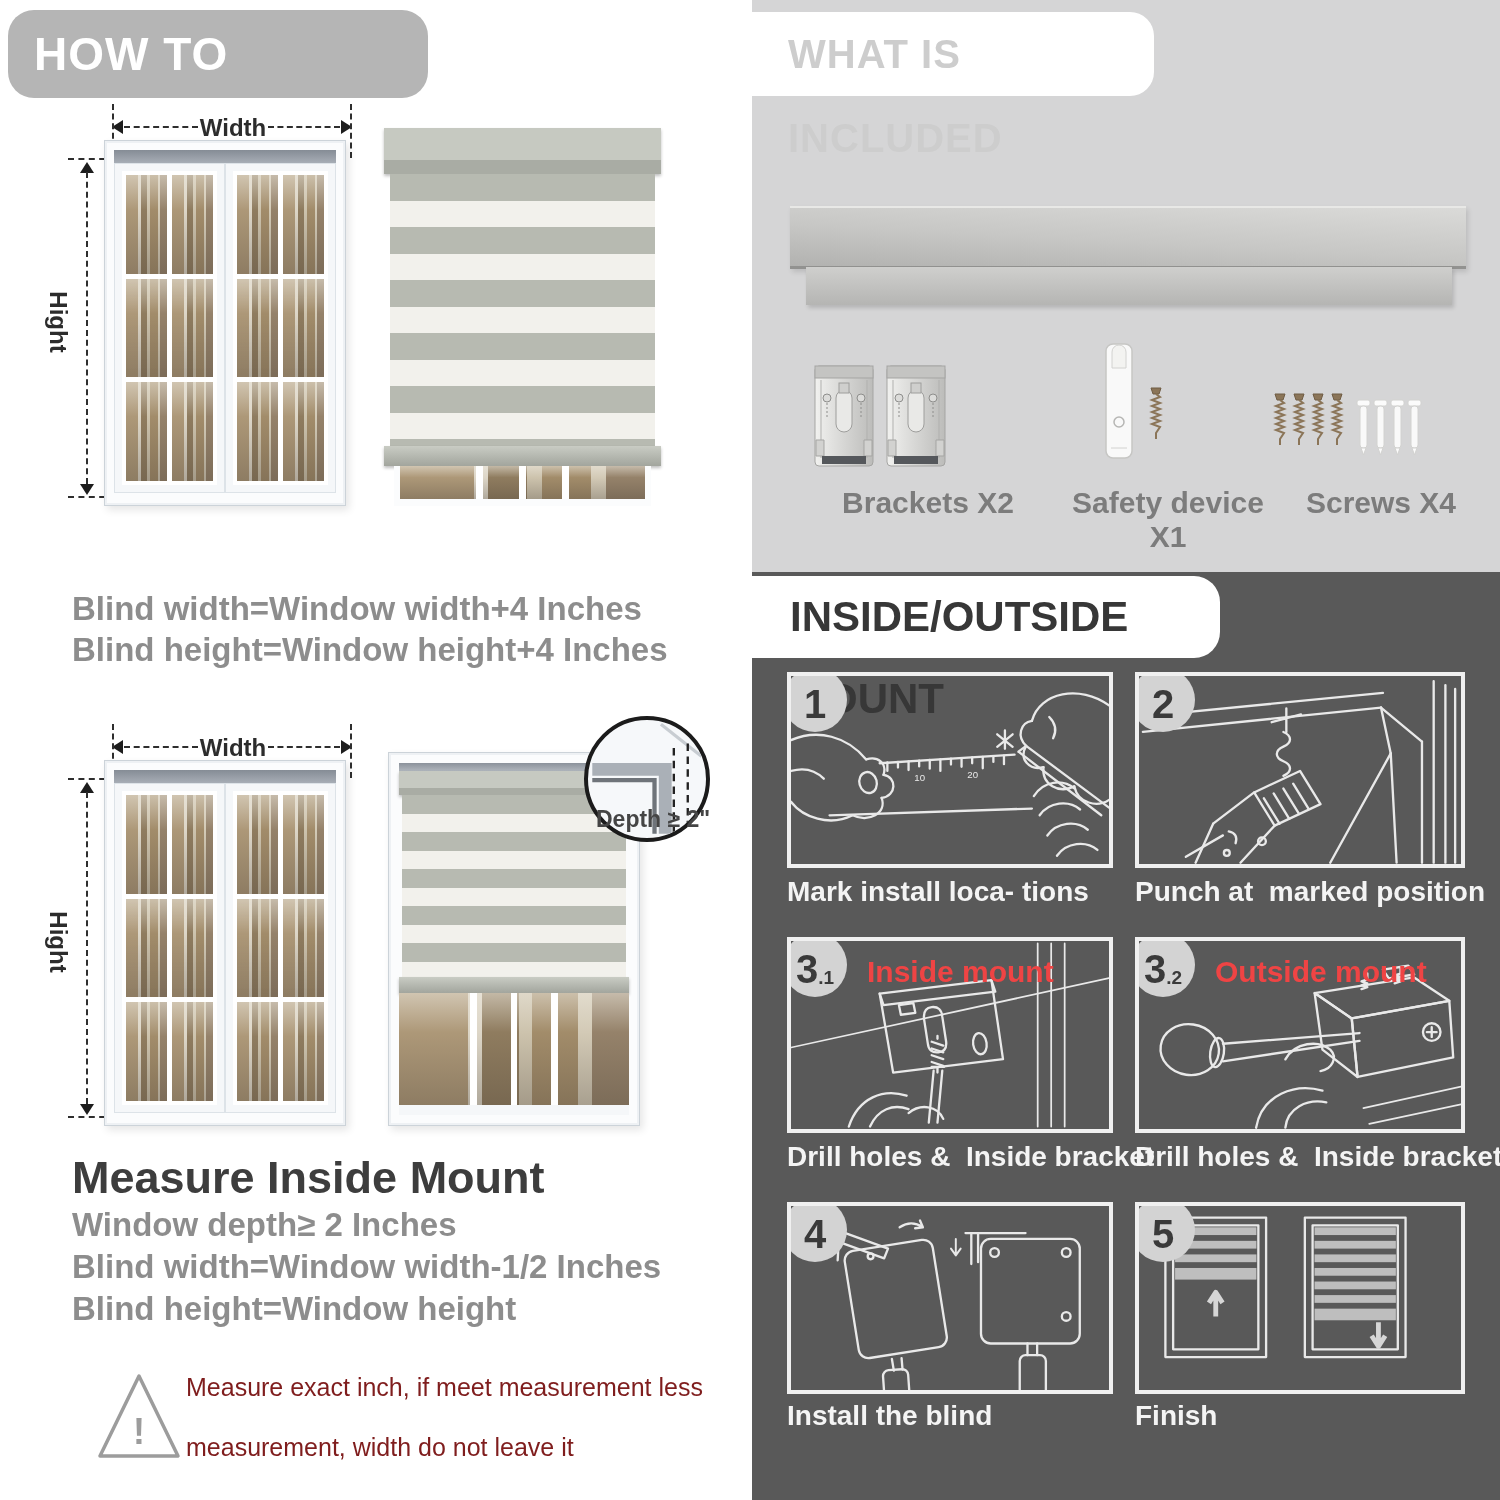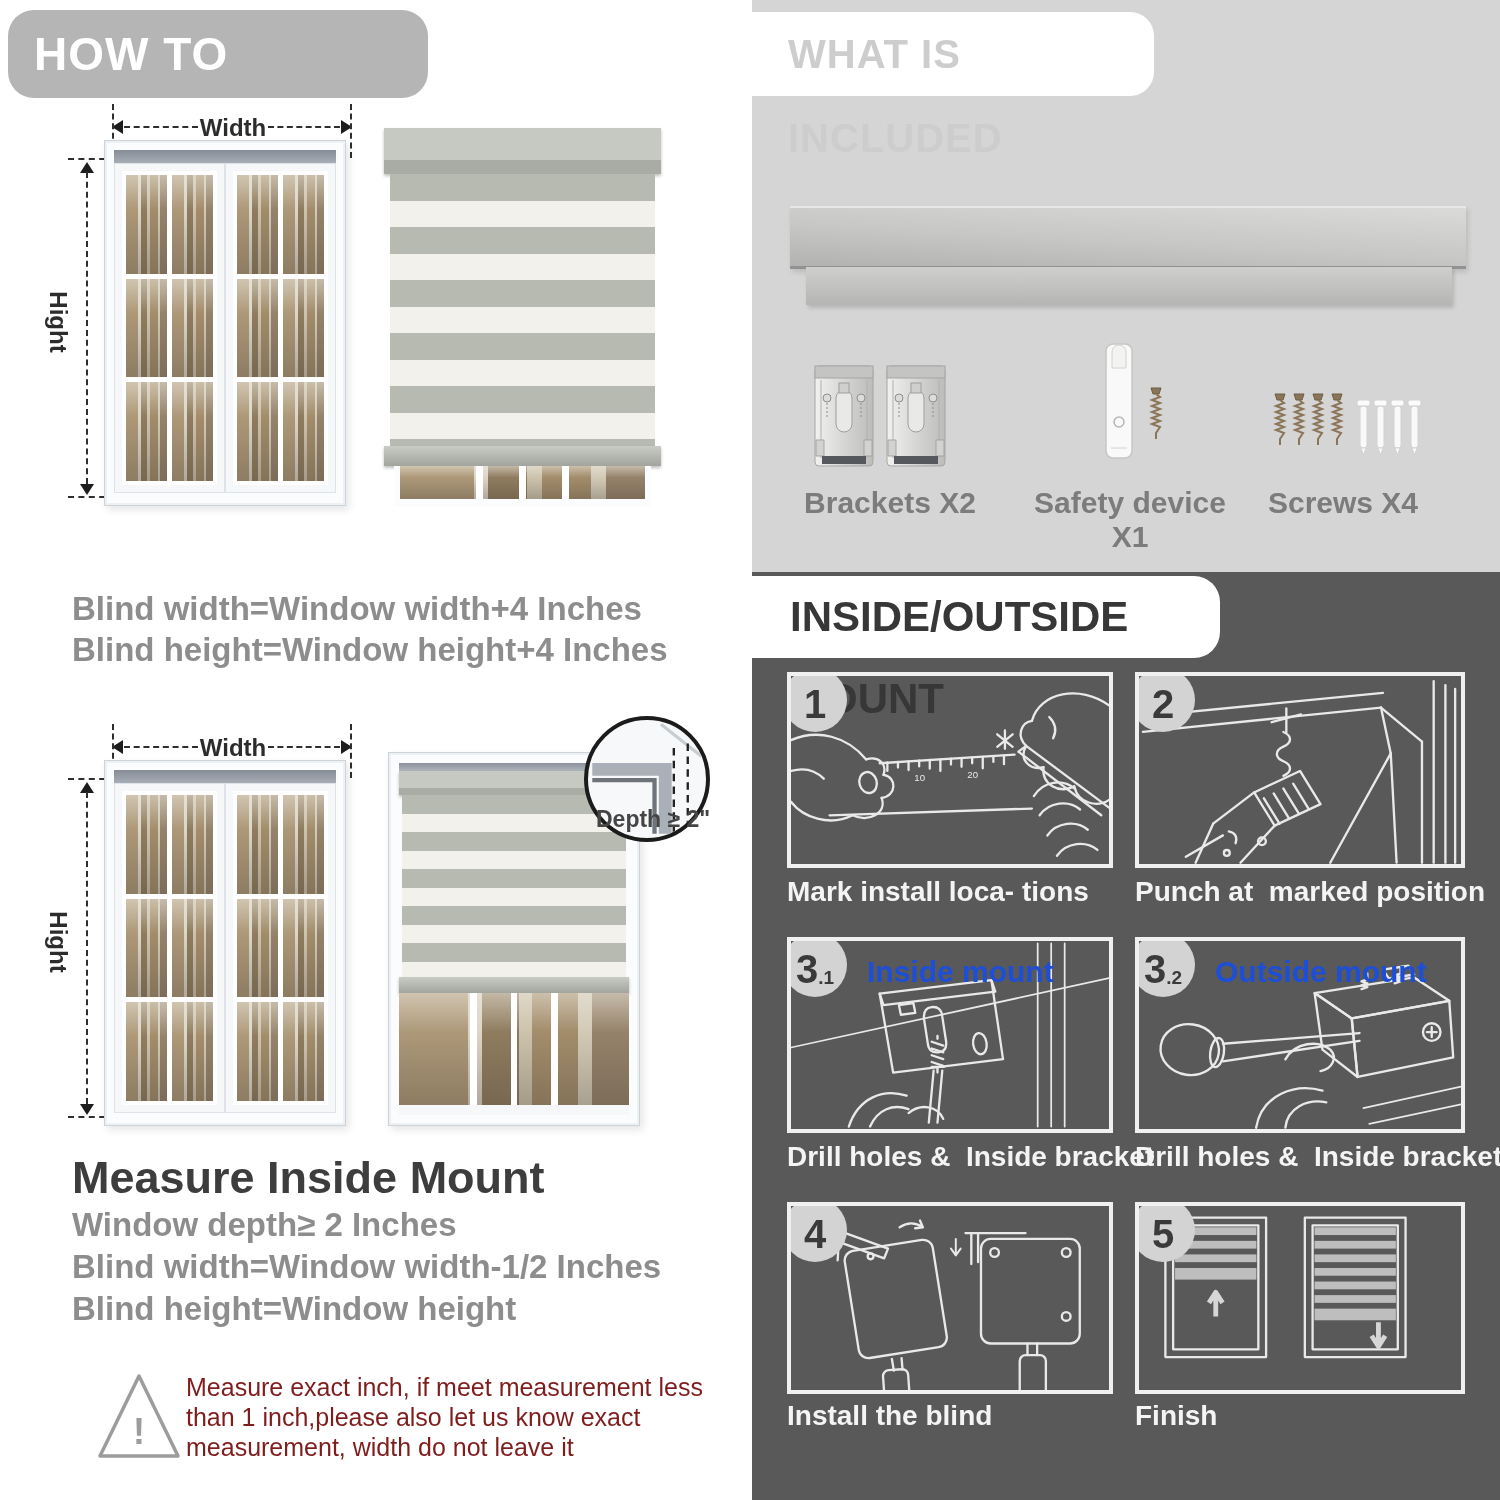--- a/index.html
+++ b/index.html
@@ -46,35 +46,35 @@
             box-shadow:0 2px 3px rgba(0,0,0,0.25);}
   .fabric{position:absolute;background:repeating-linear-gradient(180deg,#b7bab1 0 27px,#f2f1ec 27px 53px);}
   .fabric.small{background:repeating-linear-gradient(180deg,#b7bab1 0 19px,#f2f1ec 19px 37px);}
   .rail{position:absolute;background:linear-gradient(180deg,#c9ccc4,#a2a59d);box-shadow:0 2px 3px rgba(0,0,0,0.25);}
   .muntins{position:absolute;top:0;bottom:0;left:0;right:0;
      background:linear-gradient(90deg,transparent 0 31%,#fff 31% 34%,transparent 34% 48.5%,#fff 48.5% 51.5%,transparent 51.5% 66%,#fff 66% 69%,transparent 69%);}
 
   
   .light-bg{left:752px;top:0;width:748px;height:572px;background:#d5d5d6;}
   .prod-label{font-weight:bold;font-size:30px;color:#6e6e6e;text-align:center;}
-  .item-label{position:absolute;font-weight:bold;font-size:30px;color:#7c7c7c;text-align:center;top:486px;}
+  .item-label{position:absolute;font-weight:bold;font-size:30px;color:#7c7c7c;text-align:center;top:486px;margin-left:38px;}
   .rail-main{left:790px;top:206px;width:676px;height:58px;
      background:linear-gradient(183deg,#dadad8 0%,#c7c7c5 55%,#b2b2b0 100%);
      border-top:2px solid #e8e8e6;border-bottom:3px solid #929290;box-shadow:2px 3px 5px rgba(0,0,0,0.12);}
   .rail-under{left:806px;top:267px;width:646px;height:38px;
      background:linear-gradient(180deg,#cfcfcd,#b5b5b3);box-shadow:2px 3px 4px rgba(0,0,0,0.15);}
 
   
   .dark-bg{left:752px;top:572px;width:748px;height:928px;background:#595959;}
   .panel{position:absolute;border:4px solid #f0f0f0;box-sizing:border-box;overflow:hidden;}
   .badge{position:absolute;left:-8px;top:-8px;width:64px;height:64px;border-radius:50%;background:#d3d3d3;
          display:flex;align-items:flex-end;justify-content:center;padding-bottom:8px;box-sizing:border-box;}
   .badge-num{font-weight:bold;font-size:40px;line-height:40px;color:#3a3a3a;}
   .badge-sub{font-weight:bold;font-size:19px;line-height:22px;color:#3a3a3a;}
-  .panel-title{position:absolute;left:76px;top:14px;font-weight:bold;font-size:30px;color:#1d4ed8;}
+  .panel-title{position:absolute;left:76px;top:14px;font-weight:bold;font-size:30px;color:#ef4444;}
   .caption{position:absolute;font-weight:bold;font-size:28px;color:#f4f4f4;white-space:pre;}
   .art{position:absolute;left:0;top:0;width:100%;height:100%;}
 
   
   .depth-circle{left:584px;top:716px;width:118px;height:118px;border:4px solid #1b1b1b;border-radius:50%;
                 background:#f6f8fa;overflow:hidden;}
   .depth-label{left:596px;top:806px;font-weight:bold;font-size:23px;color:#454545;}
 </style>
 </head>
 <body>
@@ -216,21 +216,20 @@
   <div class="abs sec-title" style="left:72px;top:1152px;">Measure Inside Mount</div>
   <div class="abs sec-line" style="left:72px;top:1206px;">Window depth≥ 2 Inches</div>
   <div class="abs sec-line" style="left:72px;top:1248px;">Blind width=Window width-1/2 Inches</div>
   <div class="abs sec-line" style="left:72px;top:1290px;">Blind height=Window height</div>
 
   <svg class="abs" style="left:96px;top:1368px;" width="86" height="96" viewBox="0 0 86 96">
     <path d="M43,8 L82,88 L4,88 Z" fill="none" stroke="#9c9c9c" stroke-width="3.5" stroke-linejoin="round"></path>
     <text x="43" y="76" text-anchor="middle" font-size="36" font-weight="bold" fill="#9c9c9c">!</text>
   </svg>
   <div class="abs note-line" style="left:186px;top:1372px;">Measure exact inch, if meet measurement less</div>
-  <div class="abs note-line" style="left:186px;top:1402px;">than 1 inch,please also let us know exact</div>
   <div class="abs note-line" style="left:186px;top:1432px;">measurement, width do not leave it</div>
 
   <div class="abs light-bg"></div>
   <div class="abs h-included">WHAT IS INCLUDED</div>
 
 
   <div class="abs rail-main"></div>
   <div class="abs rail-under"></div>
 
   <svg class="abs" style="left:812px;top:356px;" width="64" height="122" viewBox="0 0 64 122">

